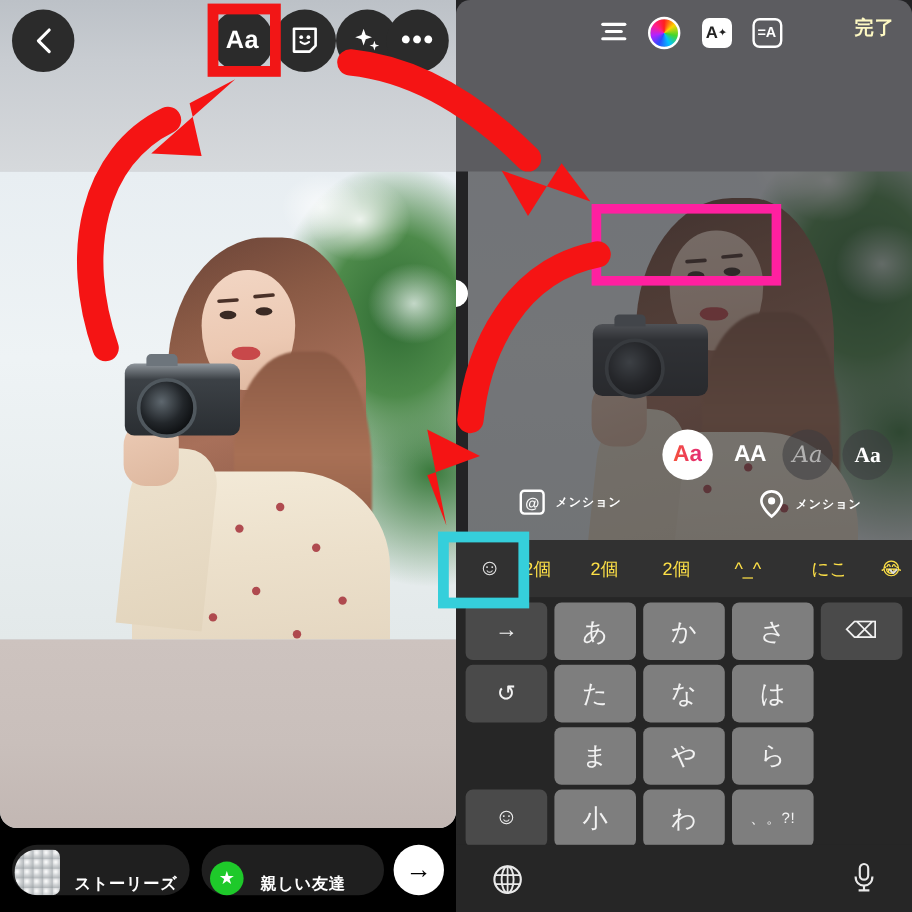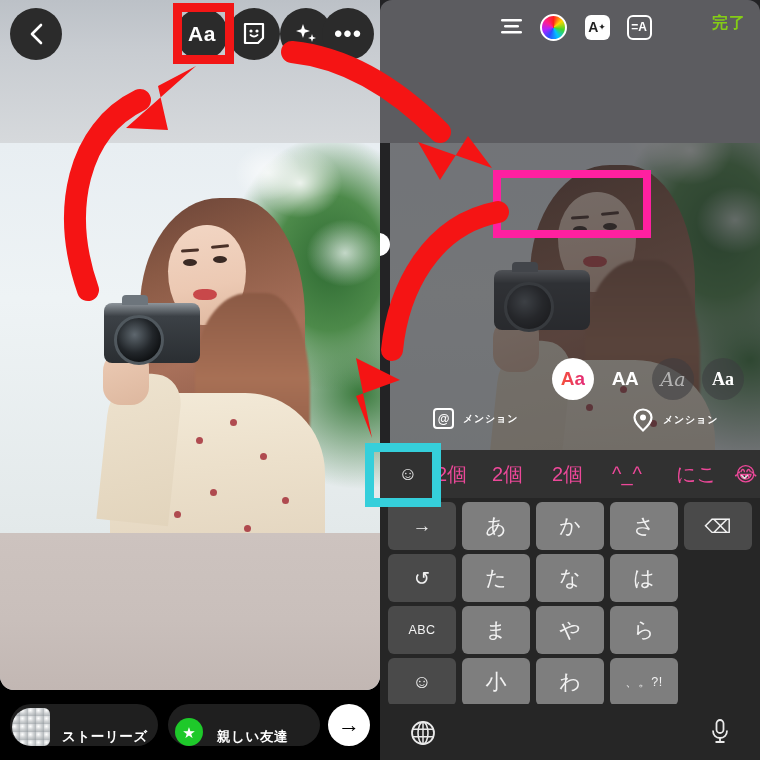--- a/index.html
+++ b/index.html
@@ -174,21 +174,21 @@
   }
   .tb-icon {
     position: absolute; top: 0; width: 42px; height: 42px;
     display:flex; align-items:center; justify-content:center; color:#fff;
   }
   .tb-icon.align { left: 110px; }
   .tb-icon.color { left: 152px; }
   .tb-icon.eff   { left: 196px; }
   .tb-icon.bg    { left: 238px; }
   .tb-done {
-    position: absolute; right: 14px; top: 7px; color:#84cc16;
+    position: absolute; right: 14px; top: 7px; color:#fef9c3;
     font-size: 16px; font-weight: 600; letter-spacing: 1px;
   }
   .colorwheel {
     width: 27px; height: 27px; border-radius: 50%;
     background: conic-gradient(#ff1f1f,#ffd400,#44d62c,#00c2ff,#2b4cff,#b223ff,#ff1f8e,#ff1f1f);
     border: 2px solid #fff;
   }
   .sq-icon {
     width: 25px; height: 25px; border-radius: 6px;
     display:flex; align-items:center; justify-content:center;
@@ -245,21 +245,21 @@
     position: absolute; left: 0; top: 450px; width: 380px; height: 48px;
     background: #313131; display:flex; align-items:center;
   }
   .sugg-emoji {
     position:absolute; left: 8px; top: 4px; width: 40px; height: 40px;
     display:flex; align-items:center; justify-content:center;
     color:#e6e6e6; font-size: 19px;
   }
   .sugg-item {
     position:absolute; top: 0; height: 48px; display:flex; align-items:center;
-    color:#ec4899; font-size: 20px;
+    color:#fde047; font-size: 15px;
   }
   .si0 { left: 56px; }
   .si1 { left: 112px; }
   .si2 { left: 172px; }
   .si3 { left: 232px; }
   .si4 { left: 296px; }
   .si5 { left: 354px; }
   .sugg-chev { position:absolute; right: 8px; top: 12px; color:#ddd; font-size: 18px; }
   .cyan-box {
     position: absolute; left: 365px; top: 443px; width: 76px; height: 64px;
@@ -506,23 +506,20 @@
       <div class="key light" style="left:82px;top:56px;width:68px;height:48px">
           <span class="kchar">た</span>
         </div>
       <div class="key light" style="left:156px;top:56px;width:68px;height:48px">
           <span class="kchar">な</span>
         </div>
       <div class="key light" style="left:230px;top:56px;width:68px;height:48px">
           <span class="kchar">は</span>
         </div>
 
-      <div class="key dark" style="left:8px;top:108px;width:68px;height:48px">
-          <span class="ksmall">ABC</span>
-        </div>
       <div class="key light" style="left:82px;top:108px;width:68px;height:48px">
           <span class="kchar">ま</span>
         </div>
       <div class="key light" style="left:156px;top:108px;width:68px;height:48px">
           <span class="kchar">や</span>
         </div>
       <div class="key light" style="left:230px;top:108px;width:68px;height:48px">
           <span class="kchar">ら</span>
         </div>
 

